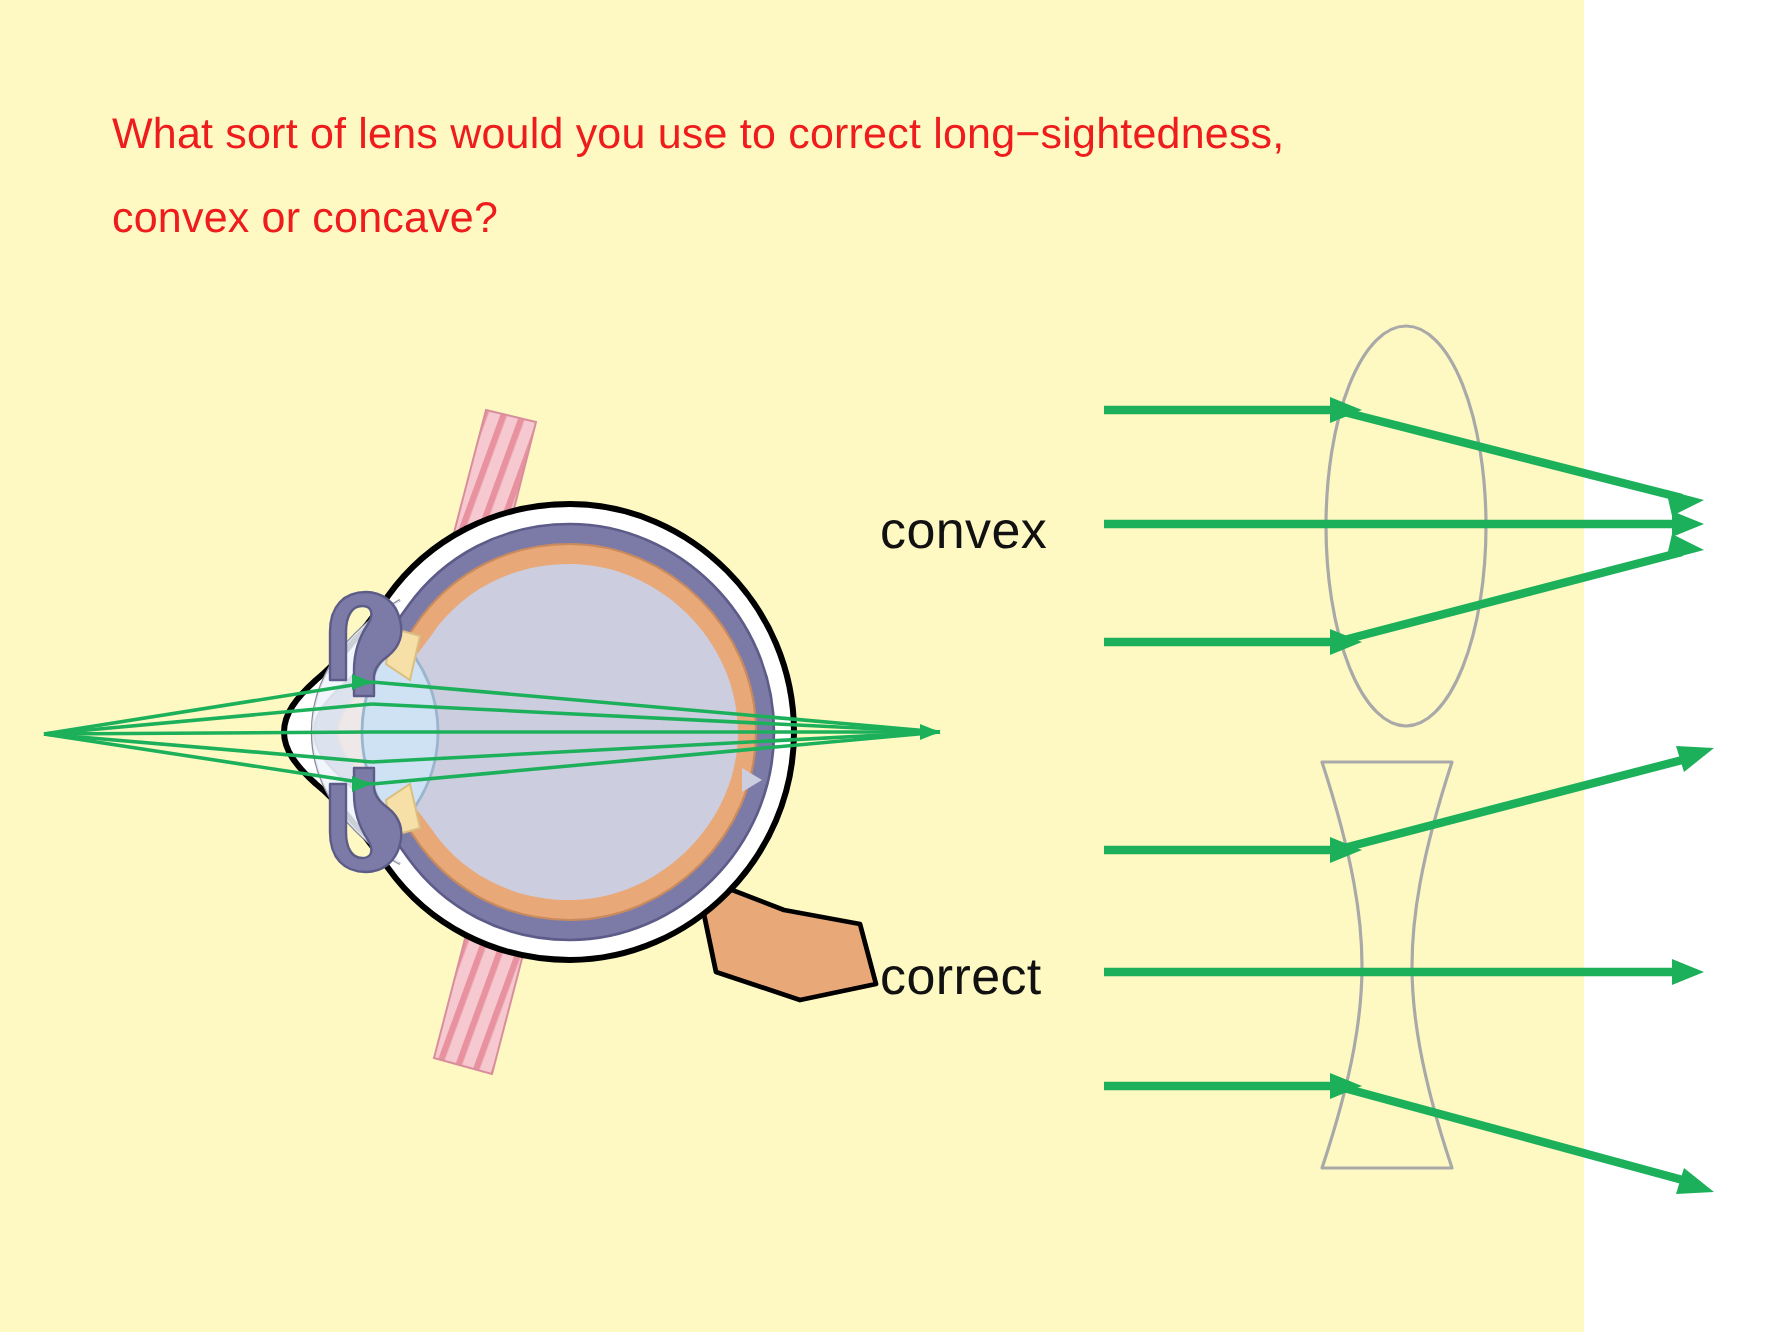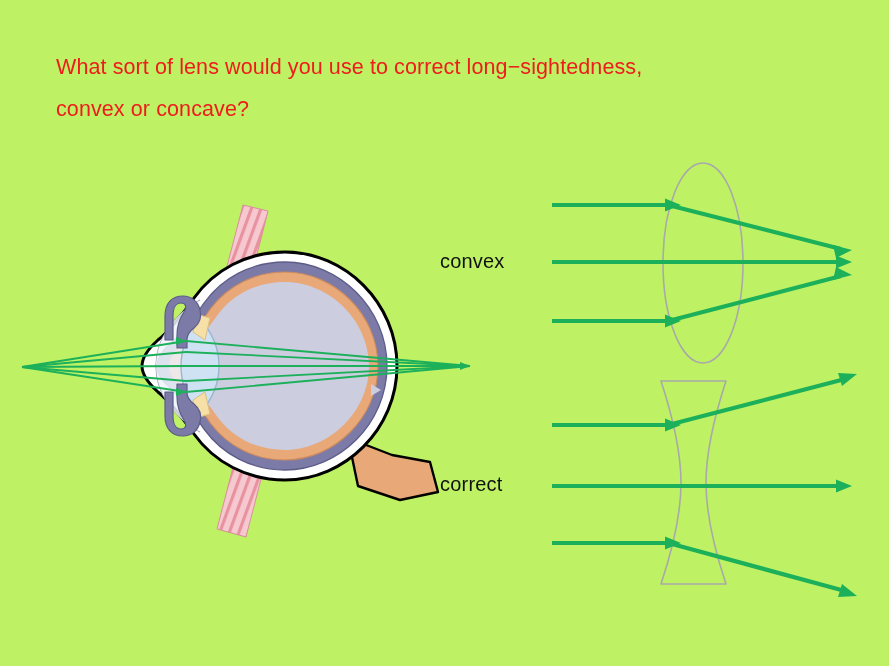--- a/index.html
+++ b/index.html
@@ -10,40 +10,40 @@
   body {
     width: 889px;
     height: 666px;
     font-family: "Liberation Sans", sans-serif;
     overflow: hidden;
     position: relative;
   }
   #slide {
     position: absolute;
     left: 0; top: 0;
-    width: 889px;
+    width: 792px;
     height: 666px;
-    background: #bef264;
+    background: #fef9c3;
   }
   #question {
     position: absolute;
     left: 56px;
     top: 46px;
     width: 790px;
     color: #ee1c1c;
     font-size: 21.5px;
     line-height: 42px;
     font-family: "Liberation Sans", sans-serif;
     letter-spacing: 0.1px;
     white-space: pre-wrap;
   }
   .diagram-label {
     position: absolute;
     color: #111111;
-    font-size: 20px;
+    font-size: 26px;
     font-family: "Liberation Sans", sans-serif;
     letter-spacing: 0.2px;
   }
   #label-convex { left: 440px; top: 250px; }
   #label-concave { left: 440px; top: 473px; }
   svg.layer {
     position: absolute;
     left: 0; top: 0;
     width: 889px;
     height: 666px;

